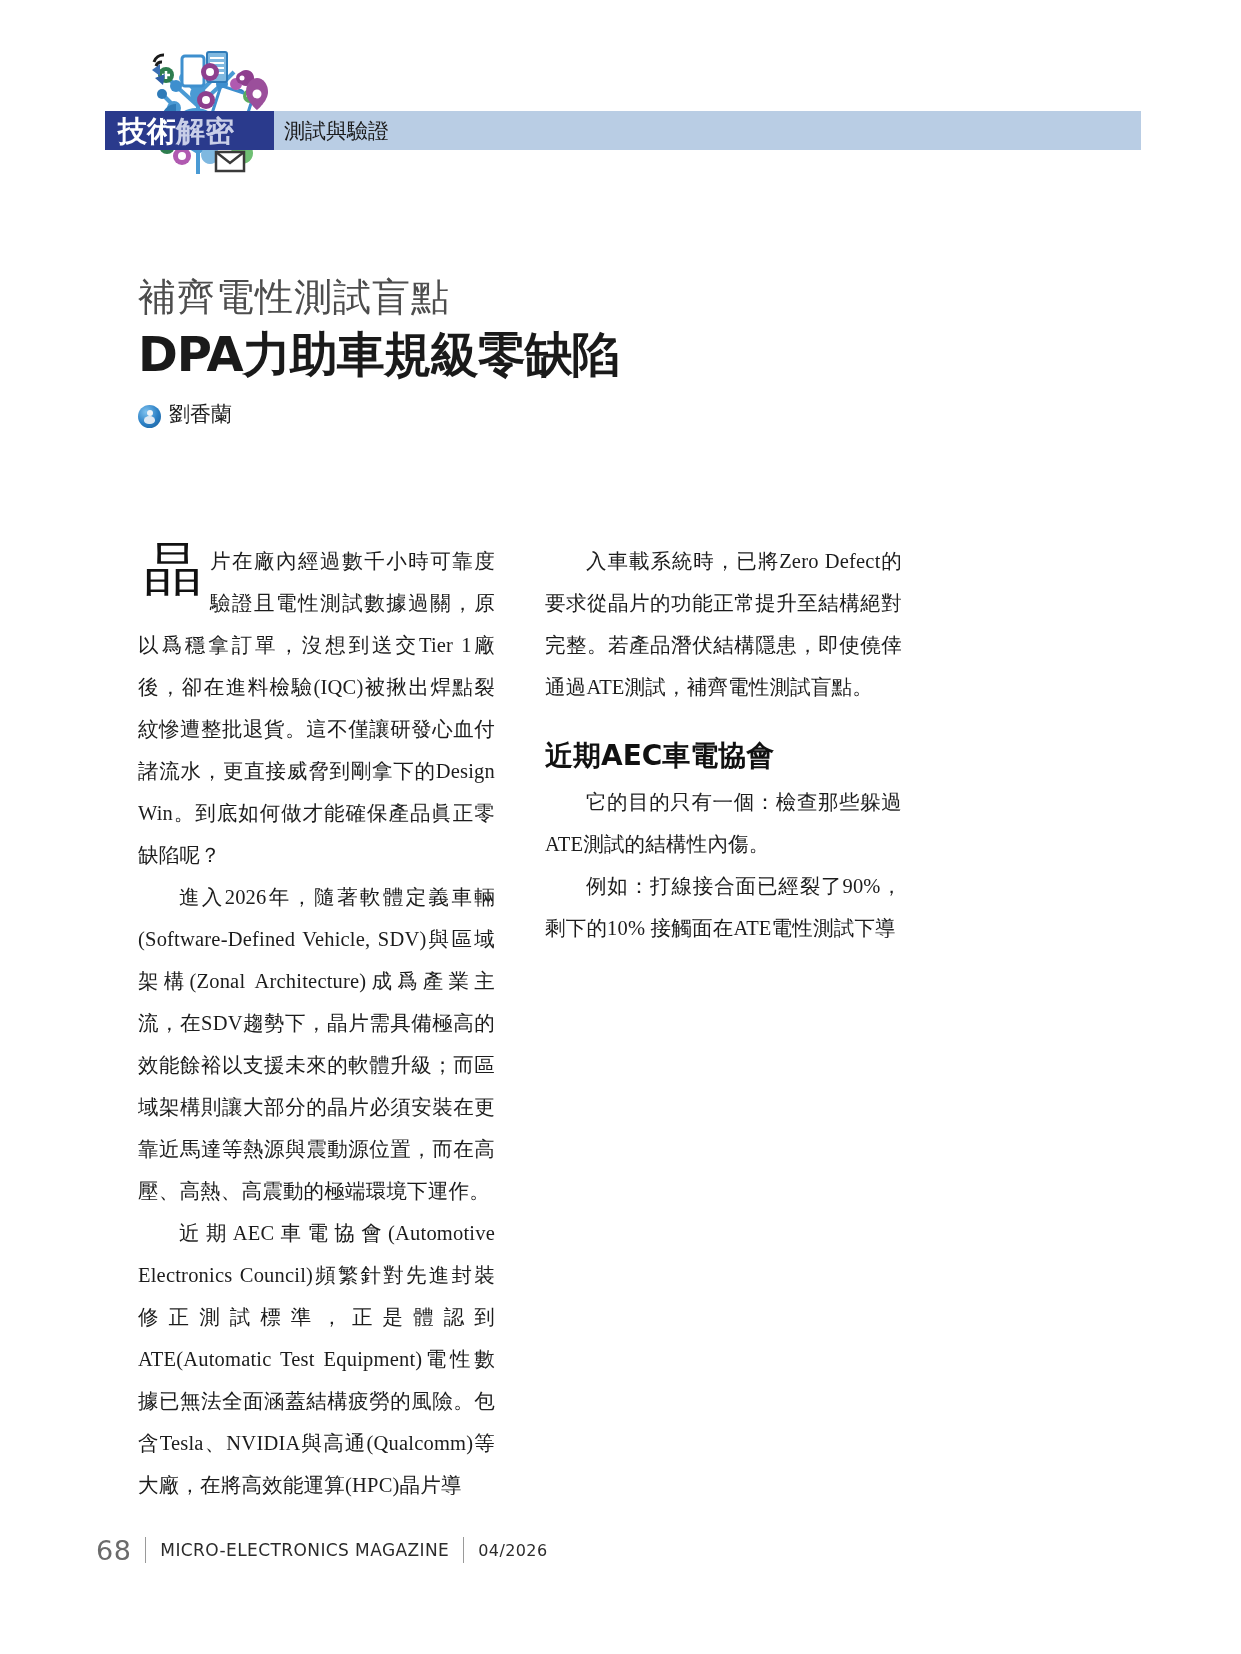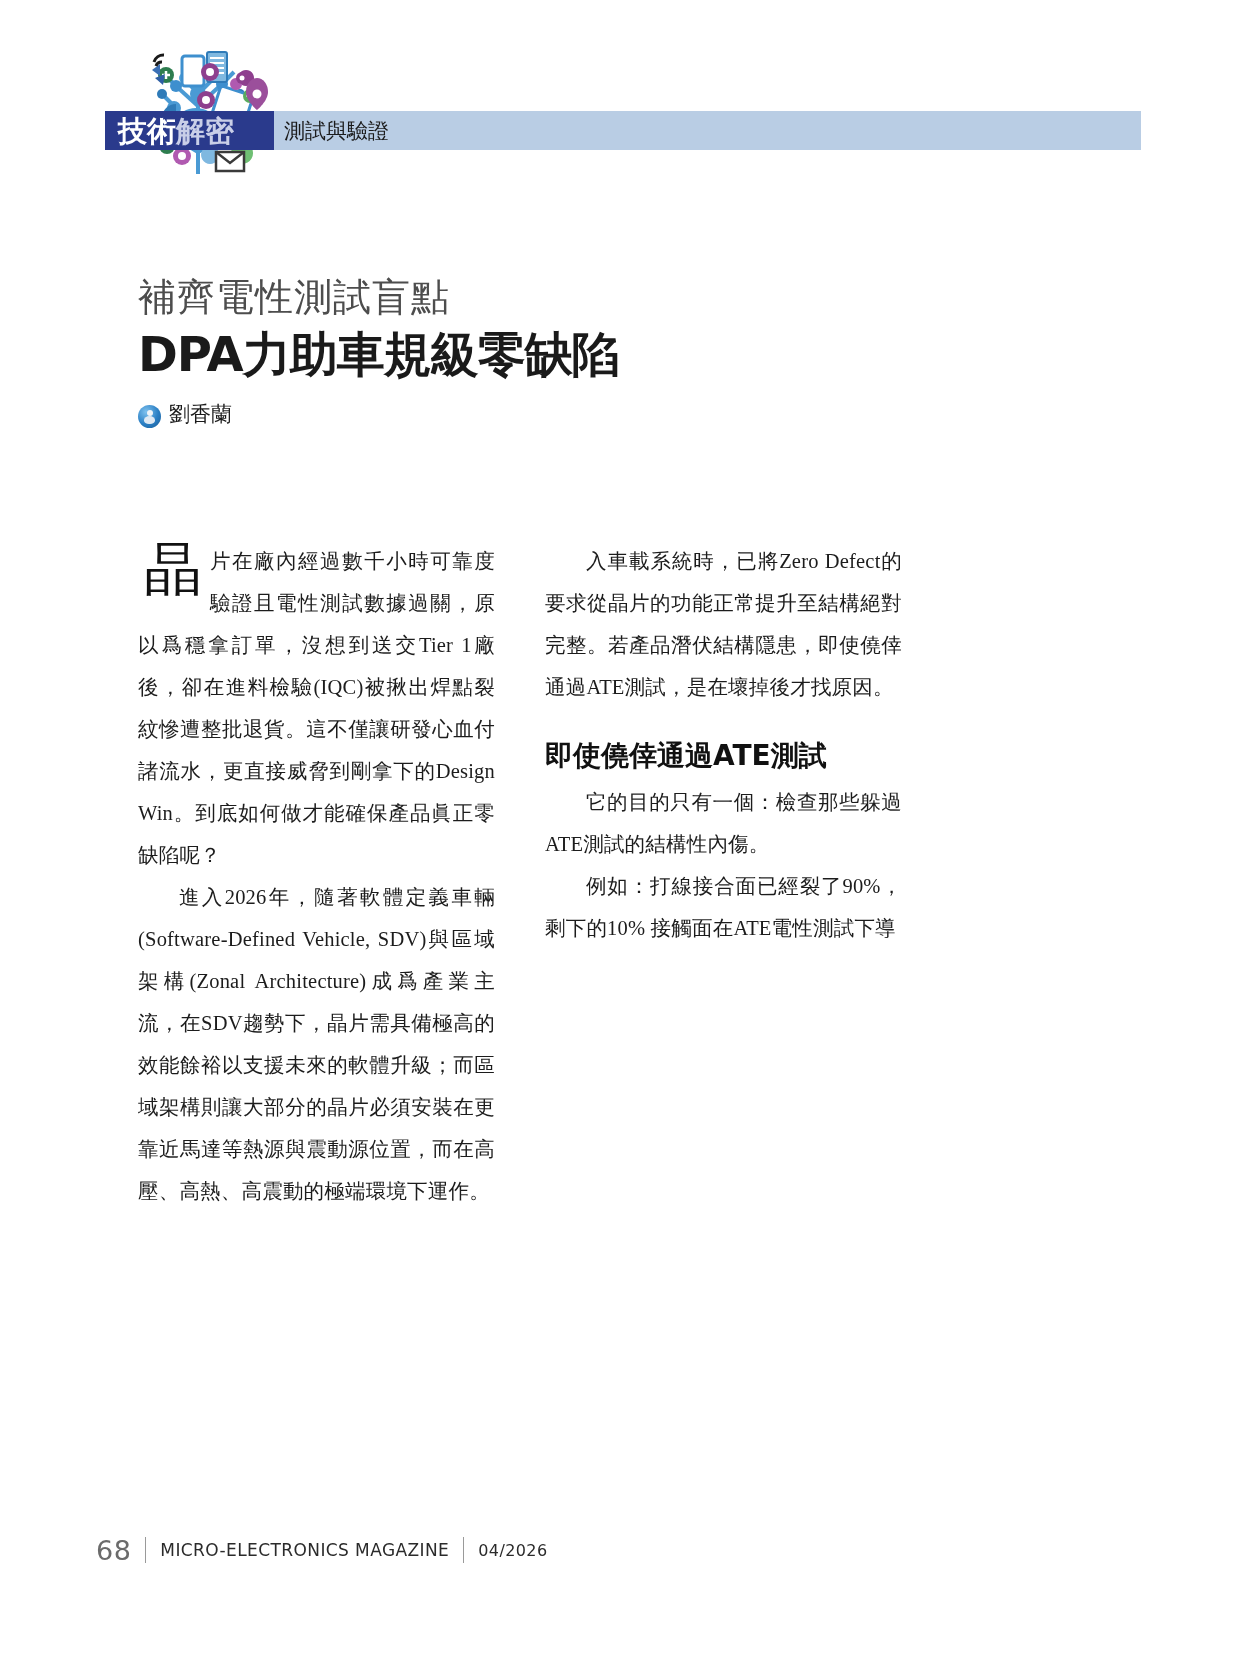--- a/index.html
+++ b/index.html
@@ -318,25 +318,26 @@
     <span class="byline-avatar"></span>
     <span class="byline-name">劉香蘭</span>
   </div>
 </div>
 
 <div class="columns">
 
   <div class="col">
     <p class="dropcap-para"><span class="dropcap">晶</span><span>片在廠內經過數千小時可靠度驗證且電性測試數據過關，原以爲穩拿訂單，沒想到送交Tier 1廠後，卻在進料檢驗(IQC)被揪出焊點裂紋慘遭整批退貨。這不僅讓研發心血付諸流水，更直接威脅到剛拿下的Design Win。到底如何做才能確保產品眞正零缺陷呢？</span></p>
     <p>進入2026年，隨著軟體定義車輛(Software-Defined Vehicle, SDV)與區域架構(Zonal Architecture)成爲產業主流，在SDV趨勢下，晶片需具備極高的效能餘裕以支援未來的軟體升級；而區域架構則讓大部分的晶片必須安裝在更靠近馬達等熱源與震動源位置，而在高壓、高熱、高震動的極端環境下運作。</p>
+    <p>近期AEC車電協會(Automotive Electronics Council)頻繁針對先進封裝修正測試標準，正是體認到ATE(Automatic Test Equipment)電性數據已無法全面涵蓋結構疲勞的風險。包含Tesla、NVIDIA與高通(Qualcomm)等大廠，在將高效能運算(HPC)晶片導</p>
   </div>
 
   <div class="col">
-    <p>入車載系統時，已將Zero Defect的要求從晶片的功能正常提升至結構絕對完整。若產品潛伏結構隱患，即使僥倖通過ATE測試，是在壞掉後才找原因。</p>
-    <div class="section-head">即使僥倖通過ATE測試</div>
+    <p>入車載系統時，已將Zero Defect的要求從晶片的功能正常提升至結構絕對完整。若產品潛伏結構隱患，即使僥倖通過ATE測試，補齊電性測試盲點。</p>
+    <div class="section-head">近期AEC車電協會</div>
     <p>它的目的只有一個：檢查那些躲過ATE測試的結構性內傷。</p>
     <p>例如：打線接合面已經裂了90%，剩下的10% 接觸面在ATE電性測試下導</p>
   </div>
 
 </div>
 
 <div class="footer">
   <span class="footer-pageno">68</span>
   <span class="footer-rule"></span>
   <span class="footer-mag">MICRO-ELECTRONICS MAGAZINE</span>

